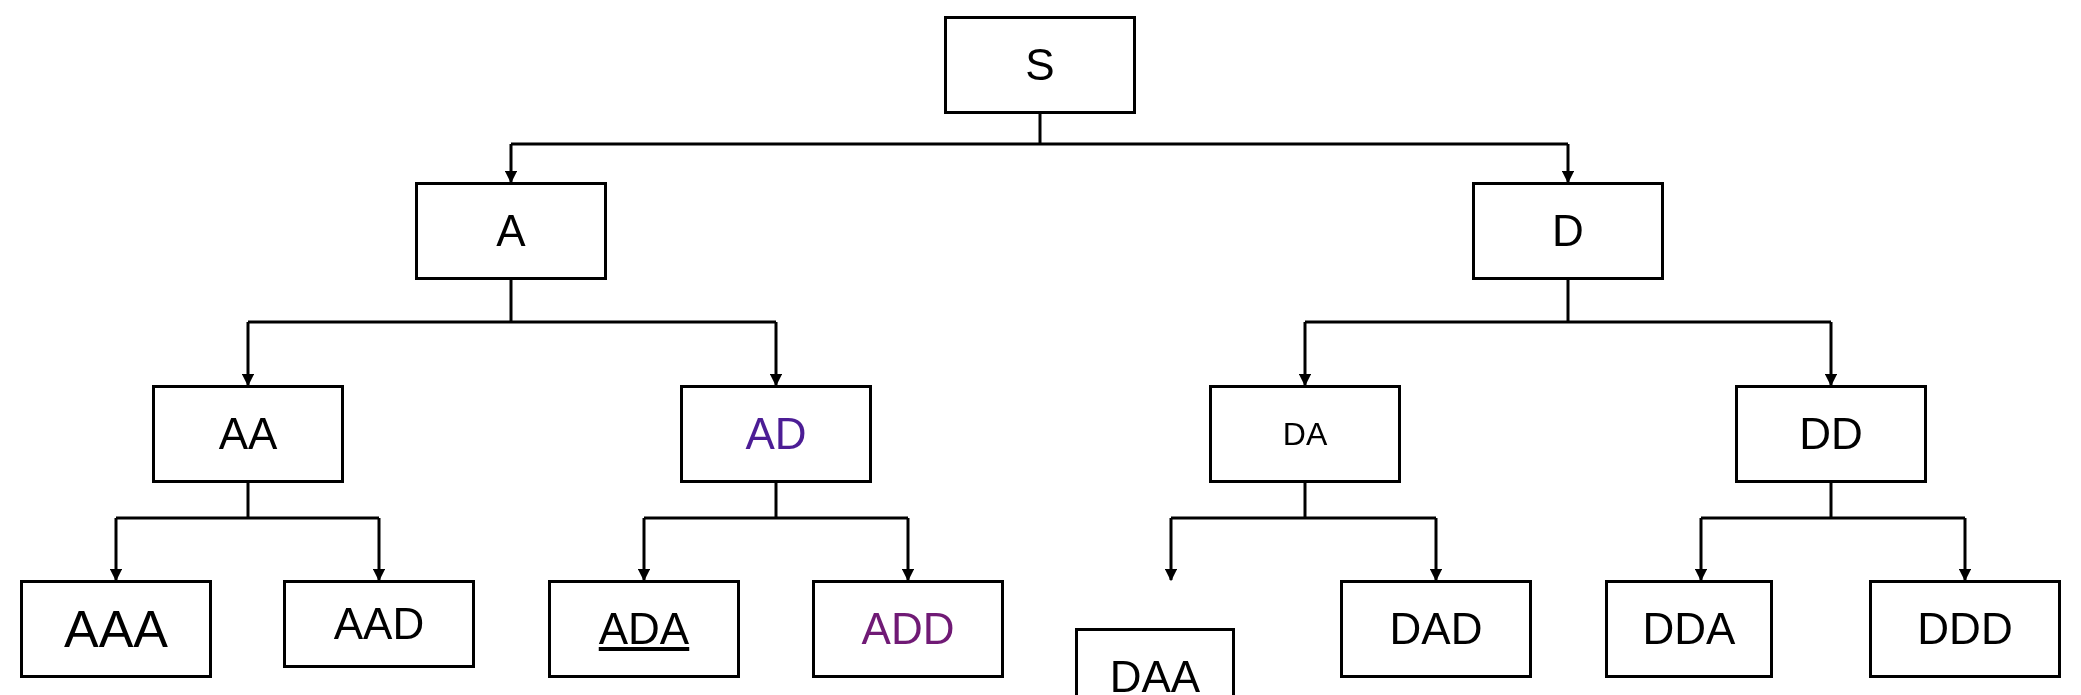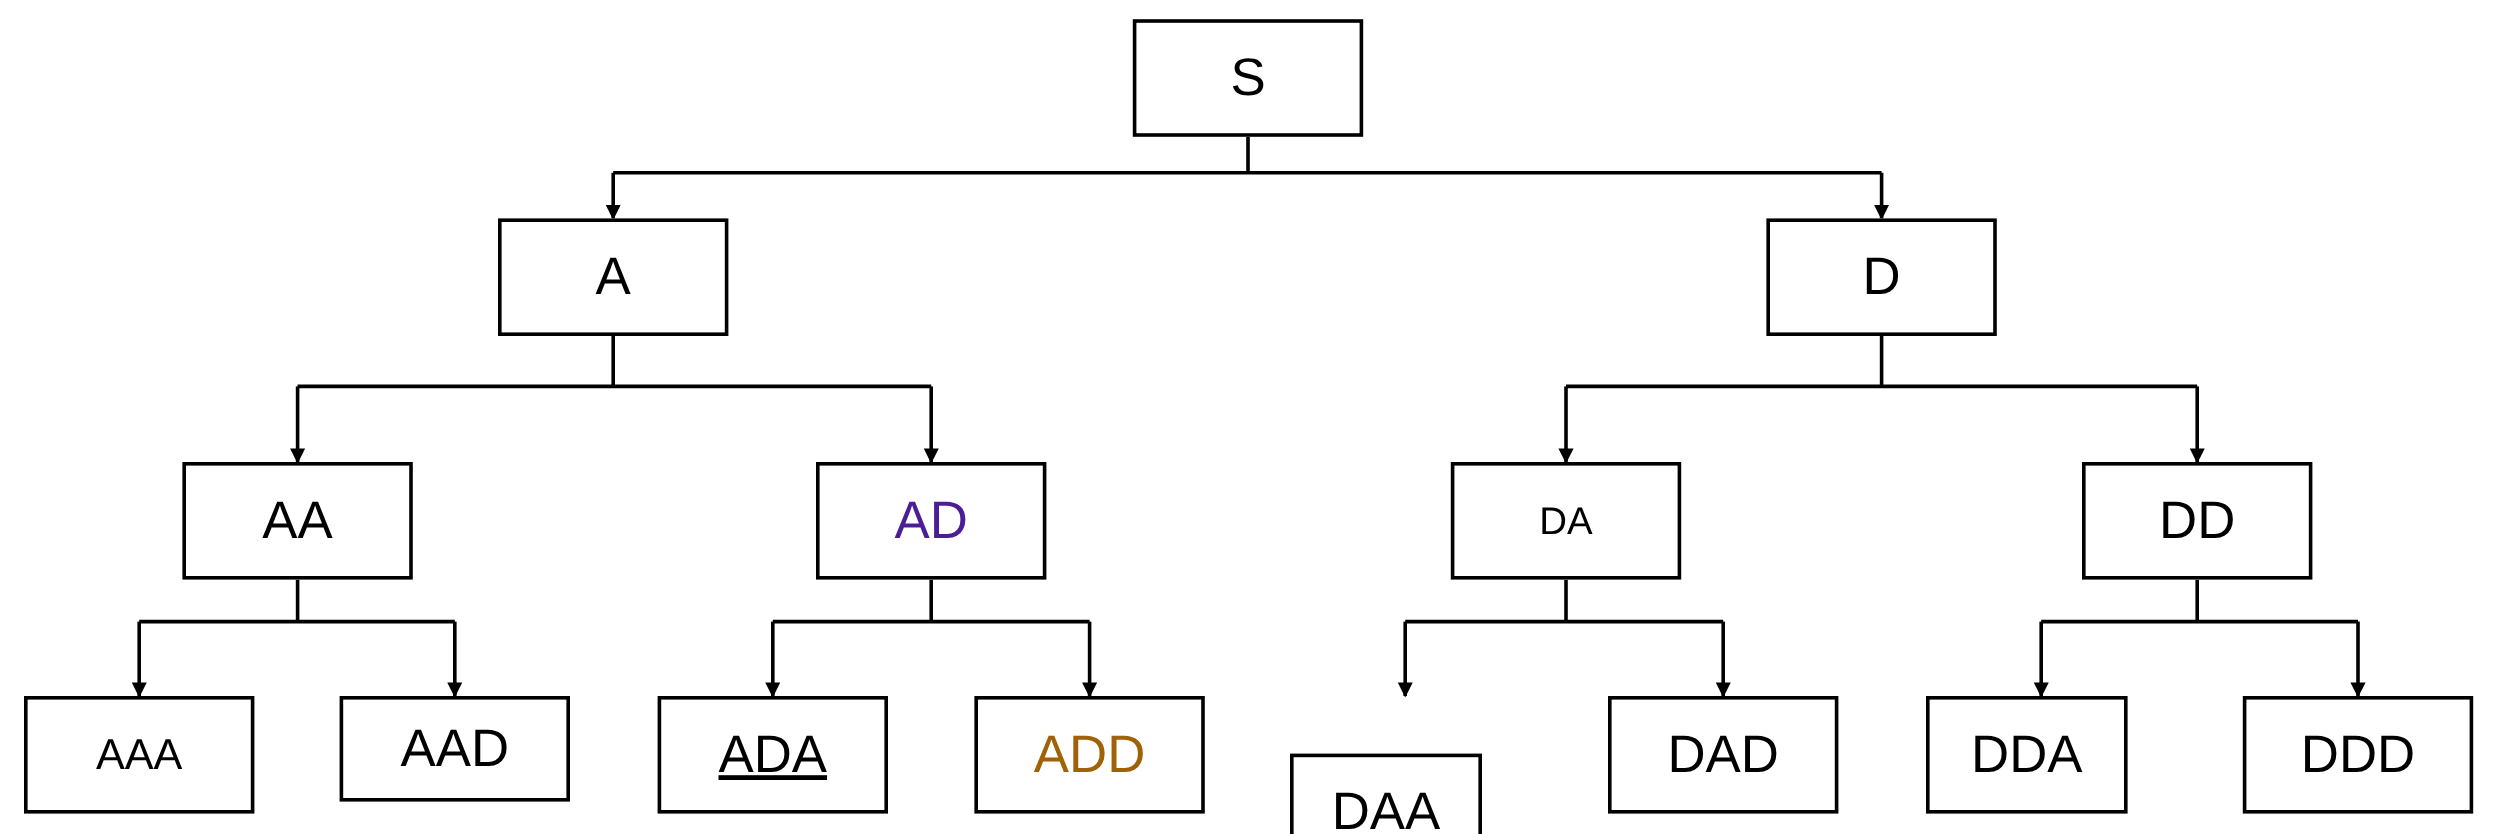--- a/index.html
+++ b/index.html
@@ -102,30 +102,30 @@
       <div class="node-box" style="left: 680px; top: 385px; width: 192px; height: 98px; background: rgb(255, 255, 255); border: 3px solid rgb(0, 0, 0);">
         <span class="node-label" style="font-size: 44px; color: #4c1d95;">AD</span>
       </div>
       <div class="node-box" style="left: 1209px; top: 385px; width: 192px; height: 98px; background: rgb(255, 255, 255); border: 3px solid rgb(0, 0, 0);">
         <span class="node-label" style="font-size: 32px; color: rgb(0, 0, 0);">DA</span>
       </div>
       <div class="node-box" style="left: 1735px; top: 385px; width: 192px; height: 98px; background: rgb(255, 255, 255); border: 3px solid rgb(0, 0, 0);">
         <span class="node-label" style="font-size: 44px; color: rgb(0, 0, 0);">DD</span>
       </div>
       <div class="node-box" style="left: 20px; top: 580px; width: 192px; height: 98px; background: rgb(255, 255, 255); border: 3px solid rgb(0, 0, 0);">
-        <span class="node-label" style="font-size: 36px; color: rgb(0, 0, 0);">AAA</span>
+        <span class="node-label" style="font-size: 52px; color: rgb(0, 0, 0);">AAA</span>
       </div>
       <div class="node-box" style="left: 283px; top: 580px; width: 192px; height: 88px; background: rgb(255, 255, 255); border: 3px solid rgb(0, 0, 0);">
         <span class="node-label" style="font-size: 44px; color: rgb(0, 0, 0);">AAD</span>
       </div>
       <div class="node-box" style="left: 548px; top: 580px; width: 192px; height: 98px; background: rgb(255, 255, 255); border: 3px solid rgb(0, 0, 0); text-decoration: underline;">
         <span class="node-label" style="font-size: 44px; color: rgb(0, 0, 0);">ADA</span>
       </div>
       <div class="node-box" style="left: 812px; top: 580px; width: 192px; height: 98px; background: rgb(255, 255, 255); border: 3px solid rgb(0, 0, 0);">
-        <span class="node-label" style="font-size: 44px; color: #a16207;">ADD</span>
+        <span class="node-label" style="font-size: 44px; color: #701a75;">ADD</span>
       </div>
       <div class="node-box" style="left: 1075px; top: 580px; width: 160px; height: 98px; background: rgb(255, 255, 255); border: 3px solid rgb(0, 0, 0); margin-top: 48px;">
         <span class="node-label" style="font-size: 44px; color: rgb(0, 0, 0);">DAA</span>
       </div>
       <div class="node-box" style="left: 1340px; top: 580px; width: 192px; height: 98px; background: rgb(255, 255, 255); border: 3px solid rgb(0, 0, 0); justify-content: center;">
         <span class="node-label" style="font-size: 44px; color: rgb(0, 0, 0);">DAD</span>
       </div>
       <div class="node-box" style="left: 1605px; top: 580px; width: 168px; height: 98px; background: rgb(255, 255, 255); border: 3px solid rgb(0, 0, 0);">
         <span class="node-label" style="font-size: 44px; color: rgb(0, 0, 0);">DDA</span>
       </div>

